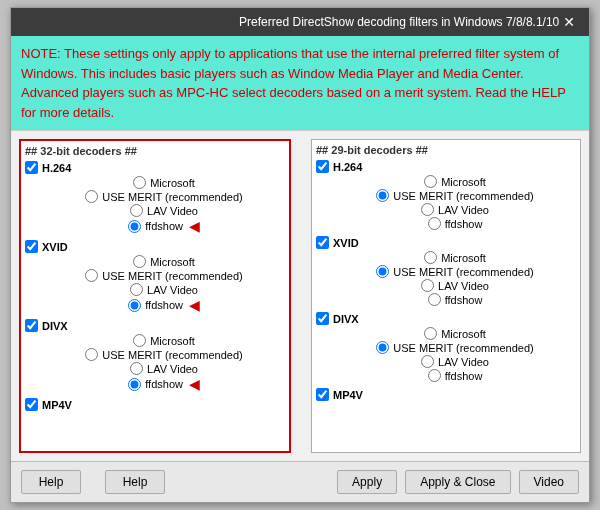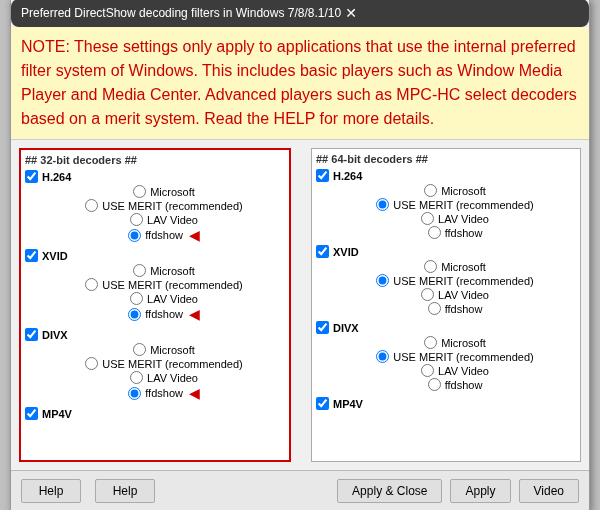--- a/index.html
+++ b/index.html
@@ -18,38 +18,37 @@
       width: 580px;
       background: #f0f0f0;
       border: 1px solid #999;
       box-shadow: 2px 2px 8px rgba(0,0,0,0.4);
     }
     .title-bar {
       background: #3c3c3c;
       color: white;
       padding: 6px 10px;
       display: flex;
-      justify-content: flex-start;
+      justify-content: flex-end;
       align-items: center;
       font-size: 12px;
-      border-radius: 8px;
     }
     .title-bar-close {
       background: none;
       border: none;
       color: white;
       font-size: 14px;
       cursor: pointer;
       padding: 0 4px;
     }
     .note-area {
-      background: #fef9c3;
+      background: #5eead4;
       padding: 8px 10px;
       color: #cc0000;
-      font-size: 16px;
+      font-size: 13px;
       line-height: 1.5;
       border-bottom: 1px solid #ccc;
     }
     .content-area {
       display: flex;
       gap: 16px;
       height: 330px;
       padding: 6px 6px;
     }
     .column {
@@ -104,21 +103,21 @@
     .bottom-bar {
       background: #e8e8e8;
       border-top: 1px solid #bbb;
       padding: 8px 10px;
       display: flex;
       justify-content: space-between;
       align-items: center;
     }
     .bottom-left {
       display: flex;
-      gap: 14px;
+      gap: 24px;
     }
     .bottom-right {
       display: flex;
       gap: 8px;
     }
     .btn {
       background: #e0e0e0;
       border: 1px solid #aaa;
       padding: 4px 14px;
       font-size: 12px;
@@ -217,21 +216,21 @@
         </div>
         <div class="codec-group">
           <div class="codec-label">
             <input type="checkbox" checked="" style="">
             <span>MP4V</span>
           </div>
         </div>
       </div>
 
     <div class="column" id="col64">
-      <div class="column-header">## 64-bit decoders ##</div>
+      <div class="column-header">## 29-bit decoders ##</div>
     <div class="codec-group">
           <div class="codec-label">
             <input type="checkbox" checked="" style="">
             <span>H.264</span>
           </div>
           <div class="radio-option">
             <input type="radio" name="col64_h264_64" style="">
             <span>Microsoft</span>
           </div>
           <div class="radio-option">
@@ -299,18 +298,18 @@
         </div>
       </div>
   </div>
 
   <div class="bottom-bar">
     <div class="bottom-left">
       <button class="btn">Help</button>
       <button class="btn">Help</button>
     </div>
     <div class="bottom-right">
+      <button class="btn">Apply</button>
       <button class="btn">Apply &amp; Close</button>
-      <button class="btn">Apply</button>
       <button class="btn">Video</button>
     </div>
   </div>
 </div>
 
 </body></html>

